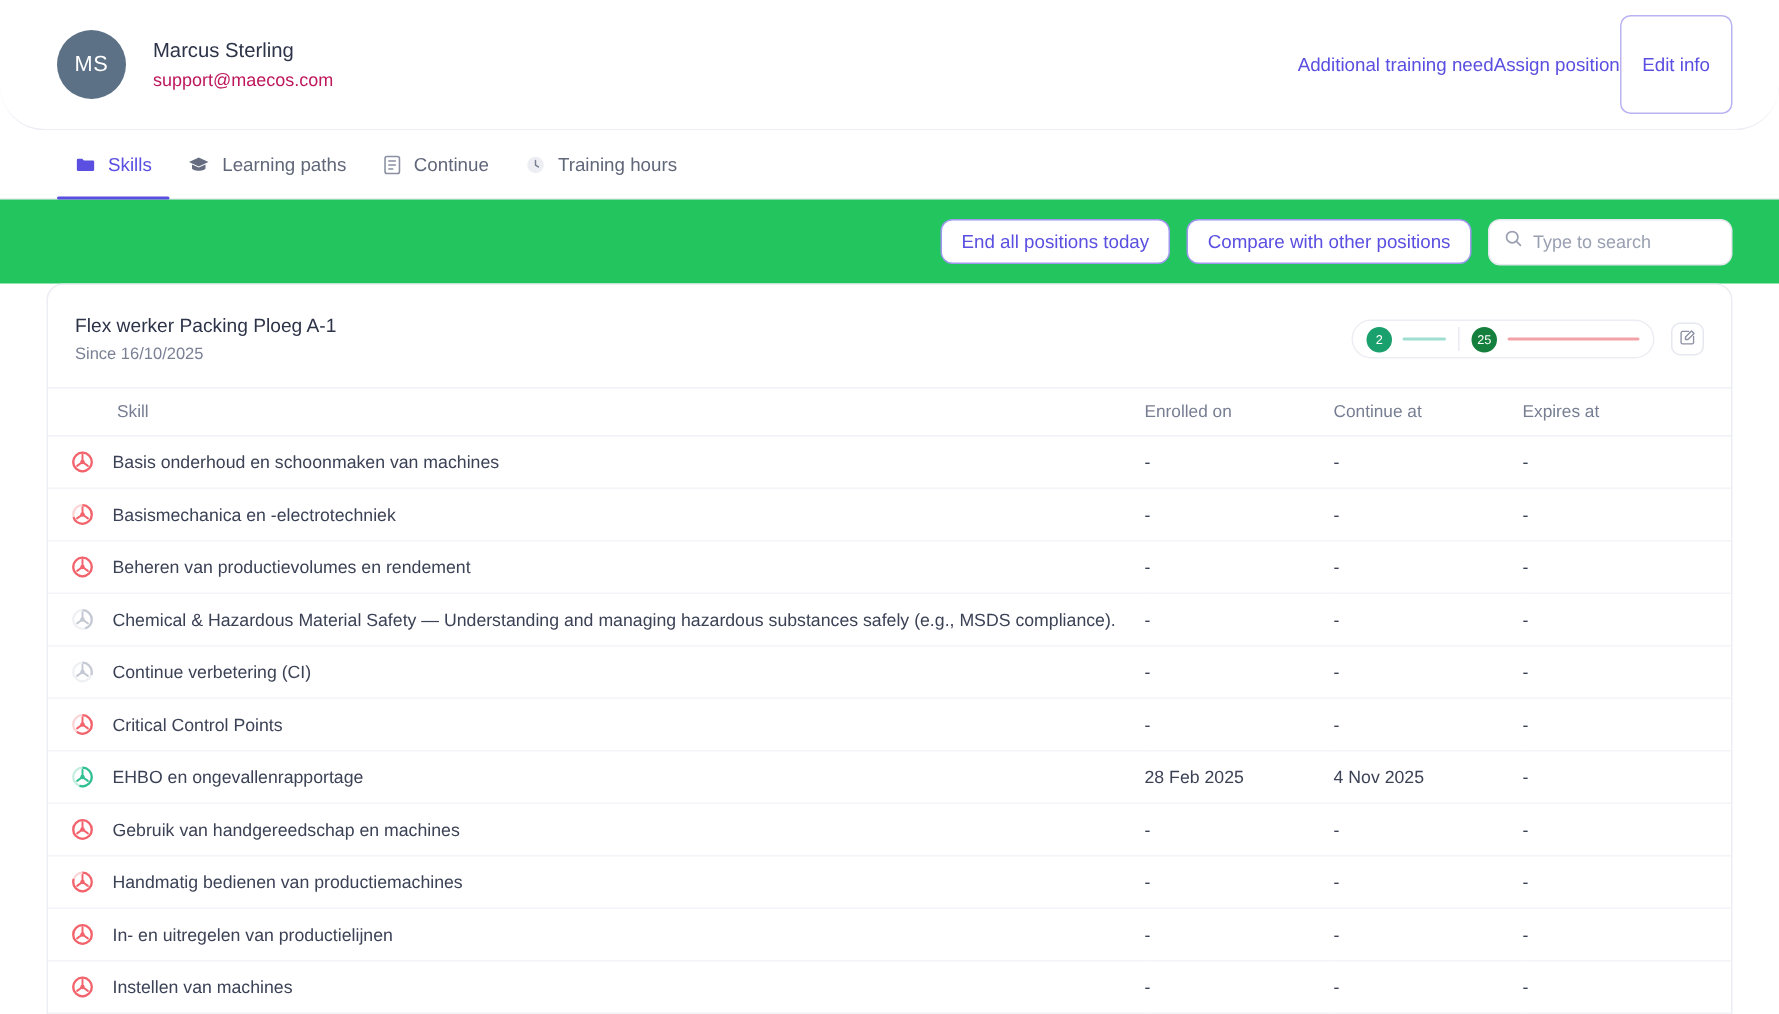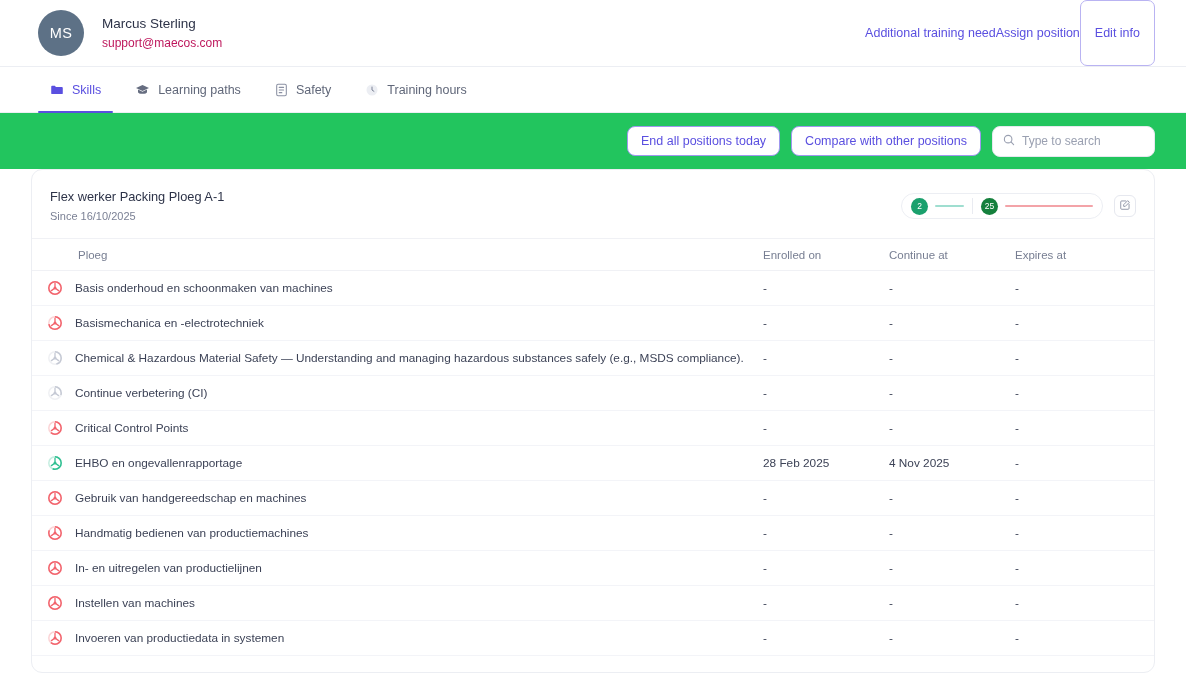--- a/index.html
+++ b/index.html
@@ -12,26 +12,27 @@
 
   body {
     font-family: "Liberation Sans", sans-serif;
     background: #ffffff;
     color: #2e3445;
     -webkit-font-smoothing: antialiased;
   }
 
   
   .page-header {
-    height: 67px;
+    height: 87px;
     display: flex;
     align-items: center;
     padding: 0 31px 0 38px;
     border-bottom: 1px solid #eceef3;
     background: #fff;
+    border-radius: 30px;
   }
 
   .avatar {
     width: 46px;
     height: 46px;
     border-radius: 50%;
     background: #5d7186;
     color: #ffffff;
     display: flex;
     align-items: center;
@@ -86,21 +87,20 @@
   }
 
   
   .tabbar {
     height: 46px;
     display: flex;
     align-items: stretch;
     padding: 0 38px;
     border-bottom: 1px solid #eceef3;
     background: #fff;
-    gap: 10px;
   }
   .tab {
     display: flex;
     align-items: center;
     gap: 8px;
     padding: 0 12px;
     font-size: 12.5px;
     color: #606779;
     cursor: pointer;
     position: relative;
@@ -289,21 +289,21 @@
     </span>
     <span>Learning paths</span>
   </button>
   <button class="tab">
     <span>
       <svg width="13" height="14" viewBox="0 0 14 16">
           <rect x="1.5" y="1.5" width="11" height="13" rx="1.6" fill="none" stroke="#8a90a2" stroke-width="1.2"></rect>
           <path d="M4.4 5h5M4.4 8h5M4.4 11h3" stroke="#8a90a2" stroke-width="1.2" stroke-linecap="round"></path>
         </svg>
     </span>
-    <span>Safety</span>
+    <span>Continue</span>
   </button>
   <button class="tab">
     <span>
       <svg width="14" height="14" viewBox="0 0 16 16">
           <circle cx="8" cy="8" r="6.3" fill="#eceef3"></circle>
           <path d="M8 4.6V8l2.2 1.5" stroke="#777e92" stroke-width="1.1" fill="none" stroke-linecap="round"></path>
         </svg>
     </span>
     <span>Training hours</span>
   </button>
@@ -354,21 +354,21 @@
 
   <table class="tbl">
     <colgroup>
       <col class="col-skill">
         <col class="col-enr">
         <col class="col-qual">
         <col class="col-exp">
     </colgroup>
     <thead>
       <tr>
-        <th class="c-skill">Ploeg</th>
+        <th class="c-skill">Skill</th>
         <th>Enrolled on</th>
         <th>Continue at</th>
         <th>Expires at</th>
       </tr>
     </thead>
     <tbody id="tbody">
         <tr>
           <td>
             <div class="cell-skill">
               <span>
@@ -402,20 +402,38 @@
           </td>
           <td class="dash">-</td>
           <td class="dash">-</td>
           <td class="dash">-</td>
         </tr>
         <tr>
           <td>
             <div class="cell-skill">
               <span>
                 <svg class="sk-icon" width="16" height="16" viewBox="0 0 16 16">
+                  <circle cx="8" cy="8" r="6.2" fill="none" stroke="#f2636c" stroke-width="1.5" opacity="0.28"></circle>
+                  <circle cx="8" cy="8" r="6.2" fill="none" stroke="#f2636c" stroke-width="1.5" stroke-dasharray="38.96 38.96" transform="rotate(-90 8 8)"></circle>
+                  <path d="M8 3.2V8M8 8l3.6 2.6M8 8 4.4 10.6" stroke="#f2636c" stroke-width="1.3" stroke-linecap="round" fill="none"></path>
+                  <circle cx="8" cy="8" r="1.5" fill="#f2636c"></circle>
+                </svg>
+              </span>
+              <span class="skill-text">Beheren van productievolumes en rendement</span>
+            </div>
+          </td>
+          <td class="dash">-</td>
+          <td class="dash">-</td>
+          <td class="dash">-</td>
+        </tr>
+        <tr>
+          <td>
+            <div class="cell-skill">
+              <span>
+                <svg class="sk-icon" width="16" height="16" viewBox="0 0 16 16">
                   <circle cx="8" cy="8" r="6.2" fill="none" stroke="#c5c9d4" stroke-width="1.5" opacity="0.28"></circle>
                   <circle cx="8" cy="8" r="6.2" fill="none" stroke="#c5c9d4" stroke-width="1.5" stroke-dasharray="17.53 38.96" transform="rotate(-90 8 8)"></circle>
                   <path d="M8 3.2V8M8 8l3.6 2.6M8 8 4.4 10.6" stroke="#c5c9d4" stroke-width="1.3" stroke-linecap="round" fill="none"></path>
                   <circle cx="8" cy="8" r="1.5" fill="#c5c9d4"></circle>
                 </svg>
               </span>
               <span class="skill-text">Chemical &amp; Hazardous Material Safety — Understanding and managing hazardous substances safely (e.g., MSDS compliance).</span>
             </div>
           </td>
           <td class="dash">-</td>

